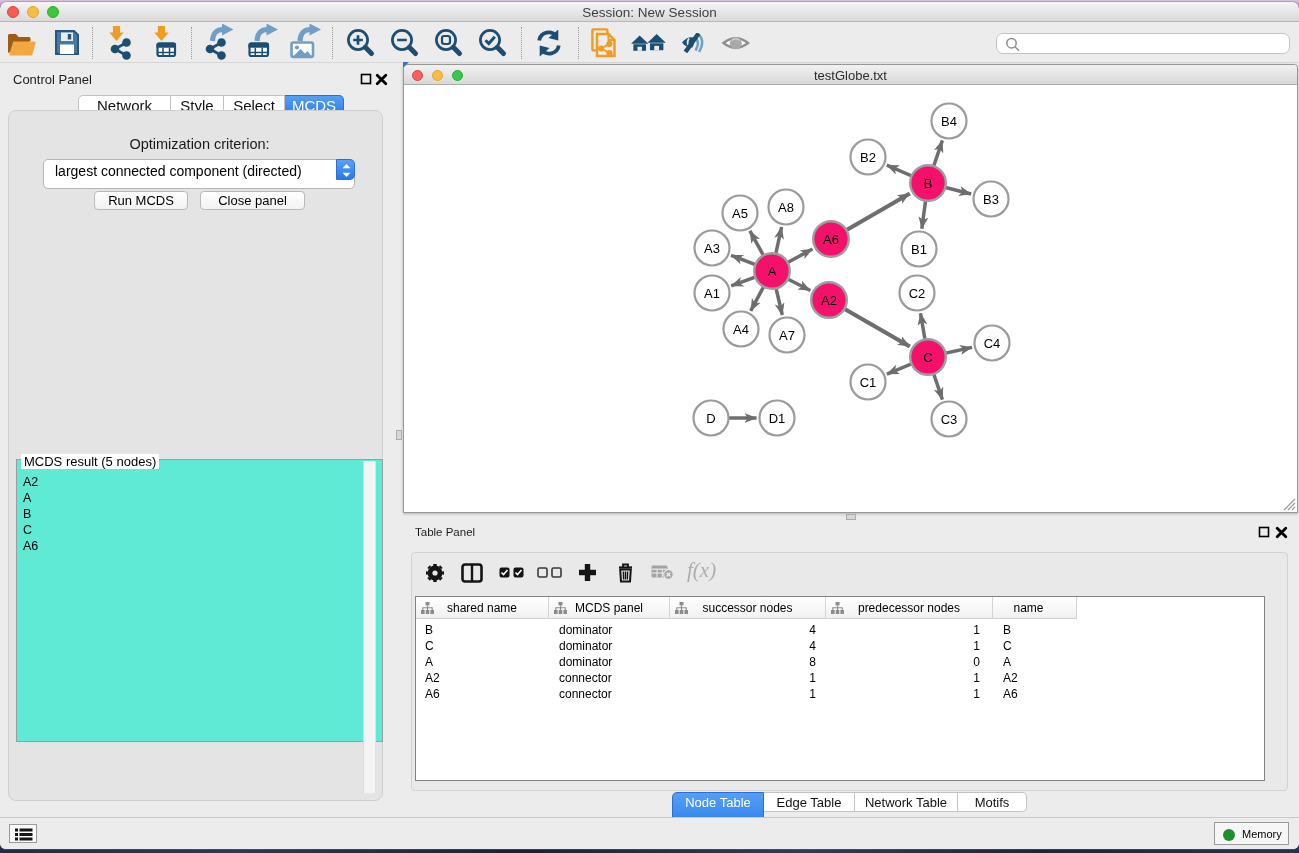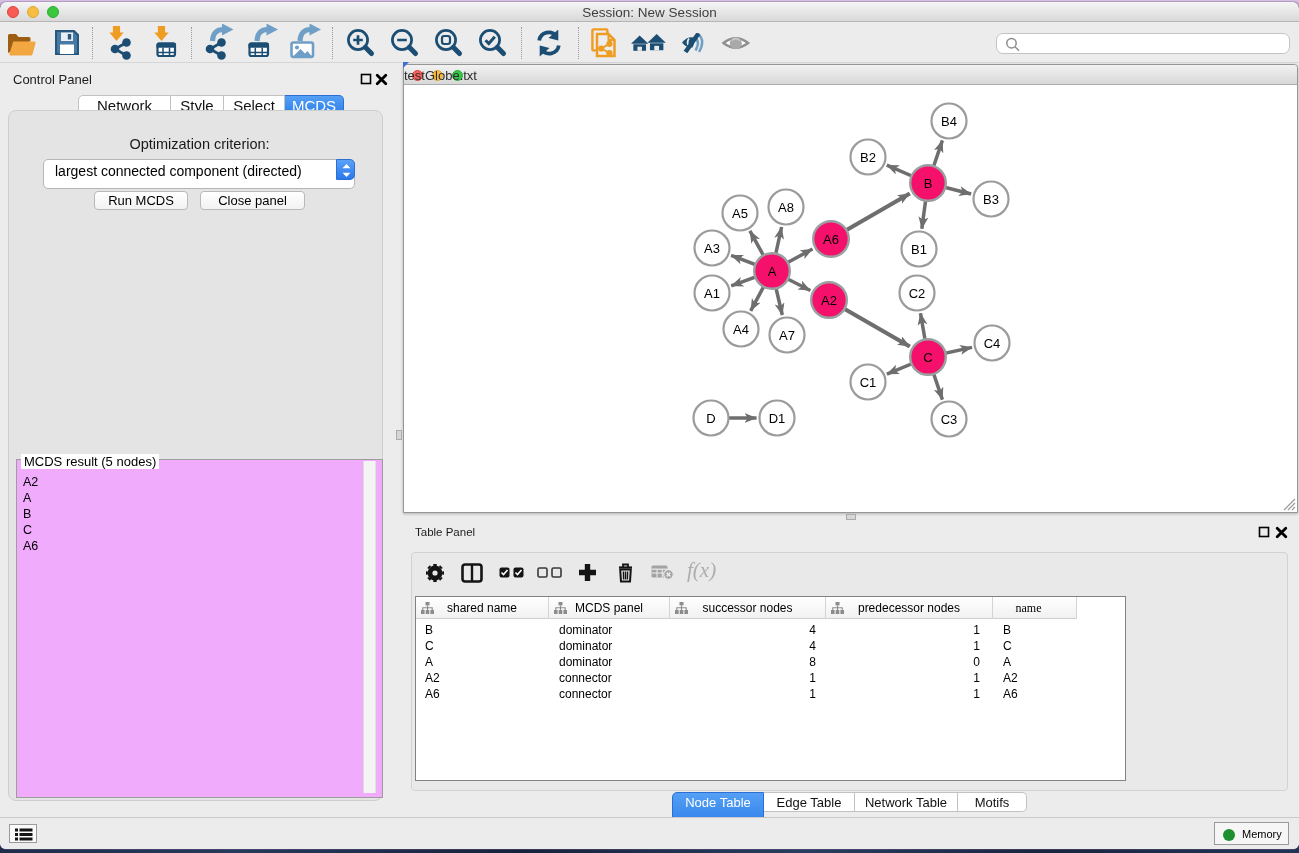--- a/index.html
+++ b/index.html
@@ -30,36 +30,36 @@
 .tab.first { border-left:1px solid #c2c2c2; border-radius:5px 0 0 5px; }
 .tab.last { border-radius:0 5px 5px 0; }
 .bottomtabs .tab { height:20px; line-height:19px; font-size:13px; }
 .tab.sel { background:linear-gradient(180deg,#55a0f5,#2b7de9); color:#fff; border-color:#2b6fd4; }
 #cpanelbox { position:absolute; left:8px; top:110px; width:375px; height:691px; background:#e4e4e4; border:1px solid #cecece; border-radius:8px; }
 #optlabel { position:absolute; left:4px; top:136px; width:391px; text-align:center; font-size:14.5px; color:#1a1a1a; }
 #dropdown { position:absolute; left:43px; top:159px; width:312px; height:30px; background:#fff; border:1px solid #b5b5b5; border-radius:5px; }
 #dropdown .txt { position:absolute; left:11px; top:2.5px; font-size:14px; color:#000; }
 #dropdown .spin { position:absolute; right:-1px; top:-1px; width:19px; height:21px; border-radius:0 5px 5px 0; background:linear-gradient(180deg,#5ba1f7,#2a78ec); border:1px solid #2b6fd4; }
 .btn { position:absolute; height:19px; background:linear-gradient(180deg,#ffffff,#f2f2f2); border:1px solid #b9b9b9; border-radius:4px; font-size:13px; color:#000; text-align:center; line-height:17px; }
-#mcdsgroup { position:absolute; left:16px; top:459px; width:367px; height:339px; background:#f0abfc; border:1px solid #9d9d9d; }
+#mcdsgroup { position:absolute; left:16px; top:459px; width:367px; height:283px; background:#5eead4; border:1px solid #9d9d9d; }
 #mcdsgroup .lbl { position:absolute; left:4px; top:-6px; background:#fff; padding:0 3px; font-size:13px; color:#000; }
 #mcdsgroup .sb { position:absolute; right:6px; top:1px; width:13px; height:332px; background:#f4f4f4; border-left:1px solid #dcdcdc; border-right:1px solid #e2e2e2; }
 #mcdsgroup .item { position:absolute; left:6px; font-size:12.5px; color:#000; }
 
 #netwin { position:absolute; left:403px; top:64px; width:895px; height:449px; background:#fff; border:1px solid #969696; border-radius:4px 4px 0 0; box-shadow:0 1px 3px rgba(0,0,0,.25); }
 #nettitle { position:absolute; left:0; top:0; width:100%; height:20px; background:linear-gradient(180deg,#f2f2f2,#d8d8d8); border-bottom:1px solid #ababab; border-radius:4px 4px 0 0; }
 #nettitle .t1 { left:8px;  top:5px; width:11px; height:11px; background:#f8615b; border:1px solid #dc4440; }
 #nettitle .t2 { left:28px; top:5px; width:11px; height:11px; background:#fdbc40; border:1px solid #dda732; }
 #nettitle .t3 { left:48px; top:5px; width:11px; height:11px; background:#35c84b; border:1px solid #2aad32; }
-#nettitle .ttl { position:absolute; top:3px; width:100%; text-align:left; font-size:13px; color:#2c2c2c; }
+#nettitle .ttl { position:absolute; top:3px; width:100%; text-align:center; font-size:13px; color:#2c2c2c; }
 #netcanvas { position:absolute; left:1px; top:21px; width:893px; height:427px; }
 
 #tptoolpanel { position:absolute; left:411px; top:552px; width:877px; height:239px; background:#e9e9e9; border:1px solid #d2d2d2; border-radius:4px; }
 #tptools { position:absolute; left:0; top:0; width:0; height:0; }
-#tbl { position:absolute; left:415px; top:596px; width:711px; height:185px; background:#fff; border:1px solid #828282; }
+#tbl { position:absolute; left:415px; top:596px; width:850px; height:185px; background:#fff; border:1px solid #828282; }
 #tblhead { position:absolute; left:0; top:0; height:22px; background:linear-gradient(180deg,#ffffff,#f1f1f1); border-bottom:1px solid #cfcfcf; }
 .th { position:absolute; top:0; height:22px; border-right:1px solid #d4d4d4; }
 .th .txt { position:absolute; width:100%; text-align:center; top:4px; font-size:12px; color:#000; }
 .td { position:absolute; font-size:12px; color:#000; }
 
 
 #statusbar { position:absolute; left:0; top:817px; width:1299px; height:32px; background:#ececec; border-top:1px solid #c9c9c9; }
 #listbtn { position:absolute; left:9px; top:824px; width:28px; height:19px; background:#fafafa; border:1px solid #9a9a9a; }
 #membtn { position:absolute; left:1214px; top:822px; width:75px; height:23px; background:#f6f6f6; border:1px solid #9a9a9a; font-size:11px; }
 #membtn .dot { position:absolute; left:8px; top:5.5px; width:12px; height:12px; border-radius:50%; background:#1e8f2e; }
@@ -409,21 +409,21 @@
                 <rect x="4.5" y="0" width="4" height="3.4"></rect>
                 <rect x="0" y="8" width="3.6" height="4"></rect>
                 <rect x="4.7" y="8" width="3.6" height="4"></rect>
                 <rect x="9.4" y="8" width="3.6" height="4"></rect>
               </g>
               <path d="M6.5,3.4 L6.5,5.8 M1.8,8 L1.8,5.8 L11.2,5.8 L11.2,8 M6.5,5.8 L6.5,8" stroke="#8c8c8c" stroke-width="1.1" fill="none"></path>
             </svg>
             <div class="txt">predecessor nodes</div>
           </div>
           <div class="th" style="left:577px;width:84px;">
-            <div class="txt" style="padding-right:12px;font-family:Liberation Serif, serif;">name</div>
+            <div class="txt" style="padding-right:12px;">name</div>
           </div>
         </div>
         <div class="td" style="left:9px;top:26px;">B</div>
         <div class="td" style="left:143px;top:26px;">dominator</div>
         <div class="td" style="left:254px;top:26px;width:146px;text-align:right;">4</div>
         <div class="td" style="left:410px;top:26px;width:154px;text-align:right;">1</div>
         <div class="td" style="left:587px;top:26px;">B</div>
         <div class="td" style="left:9px;top:42px;">C</div>
         <div class="td" style="left:143px;top:42px;">dominator</div>
         <div class="td" style="left:254px;top:42px;width:146px;text-align:right;">4</div>

